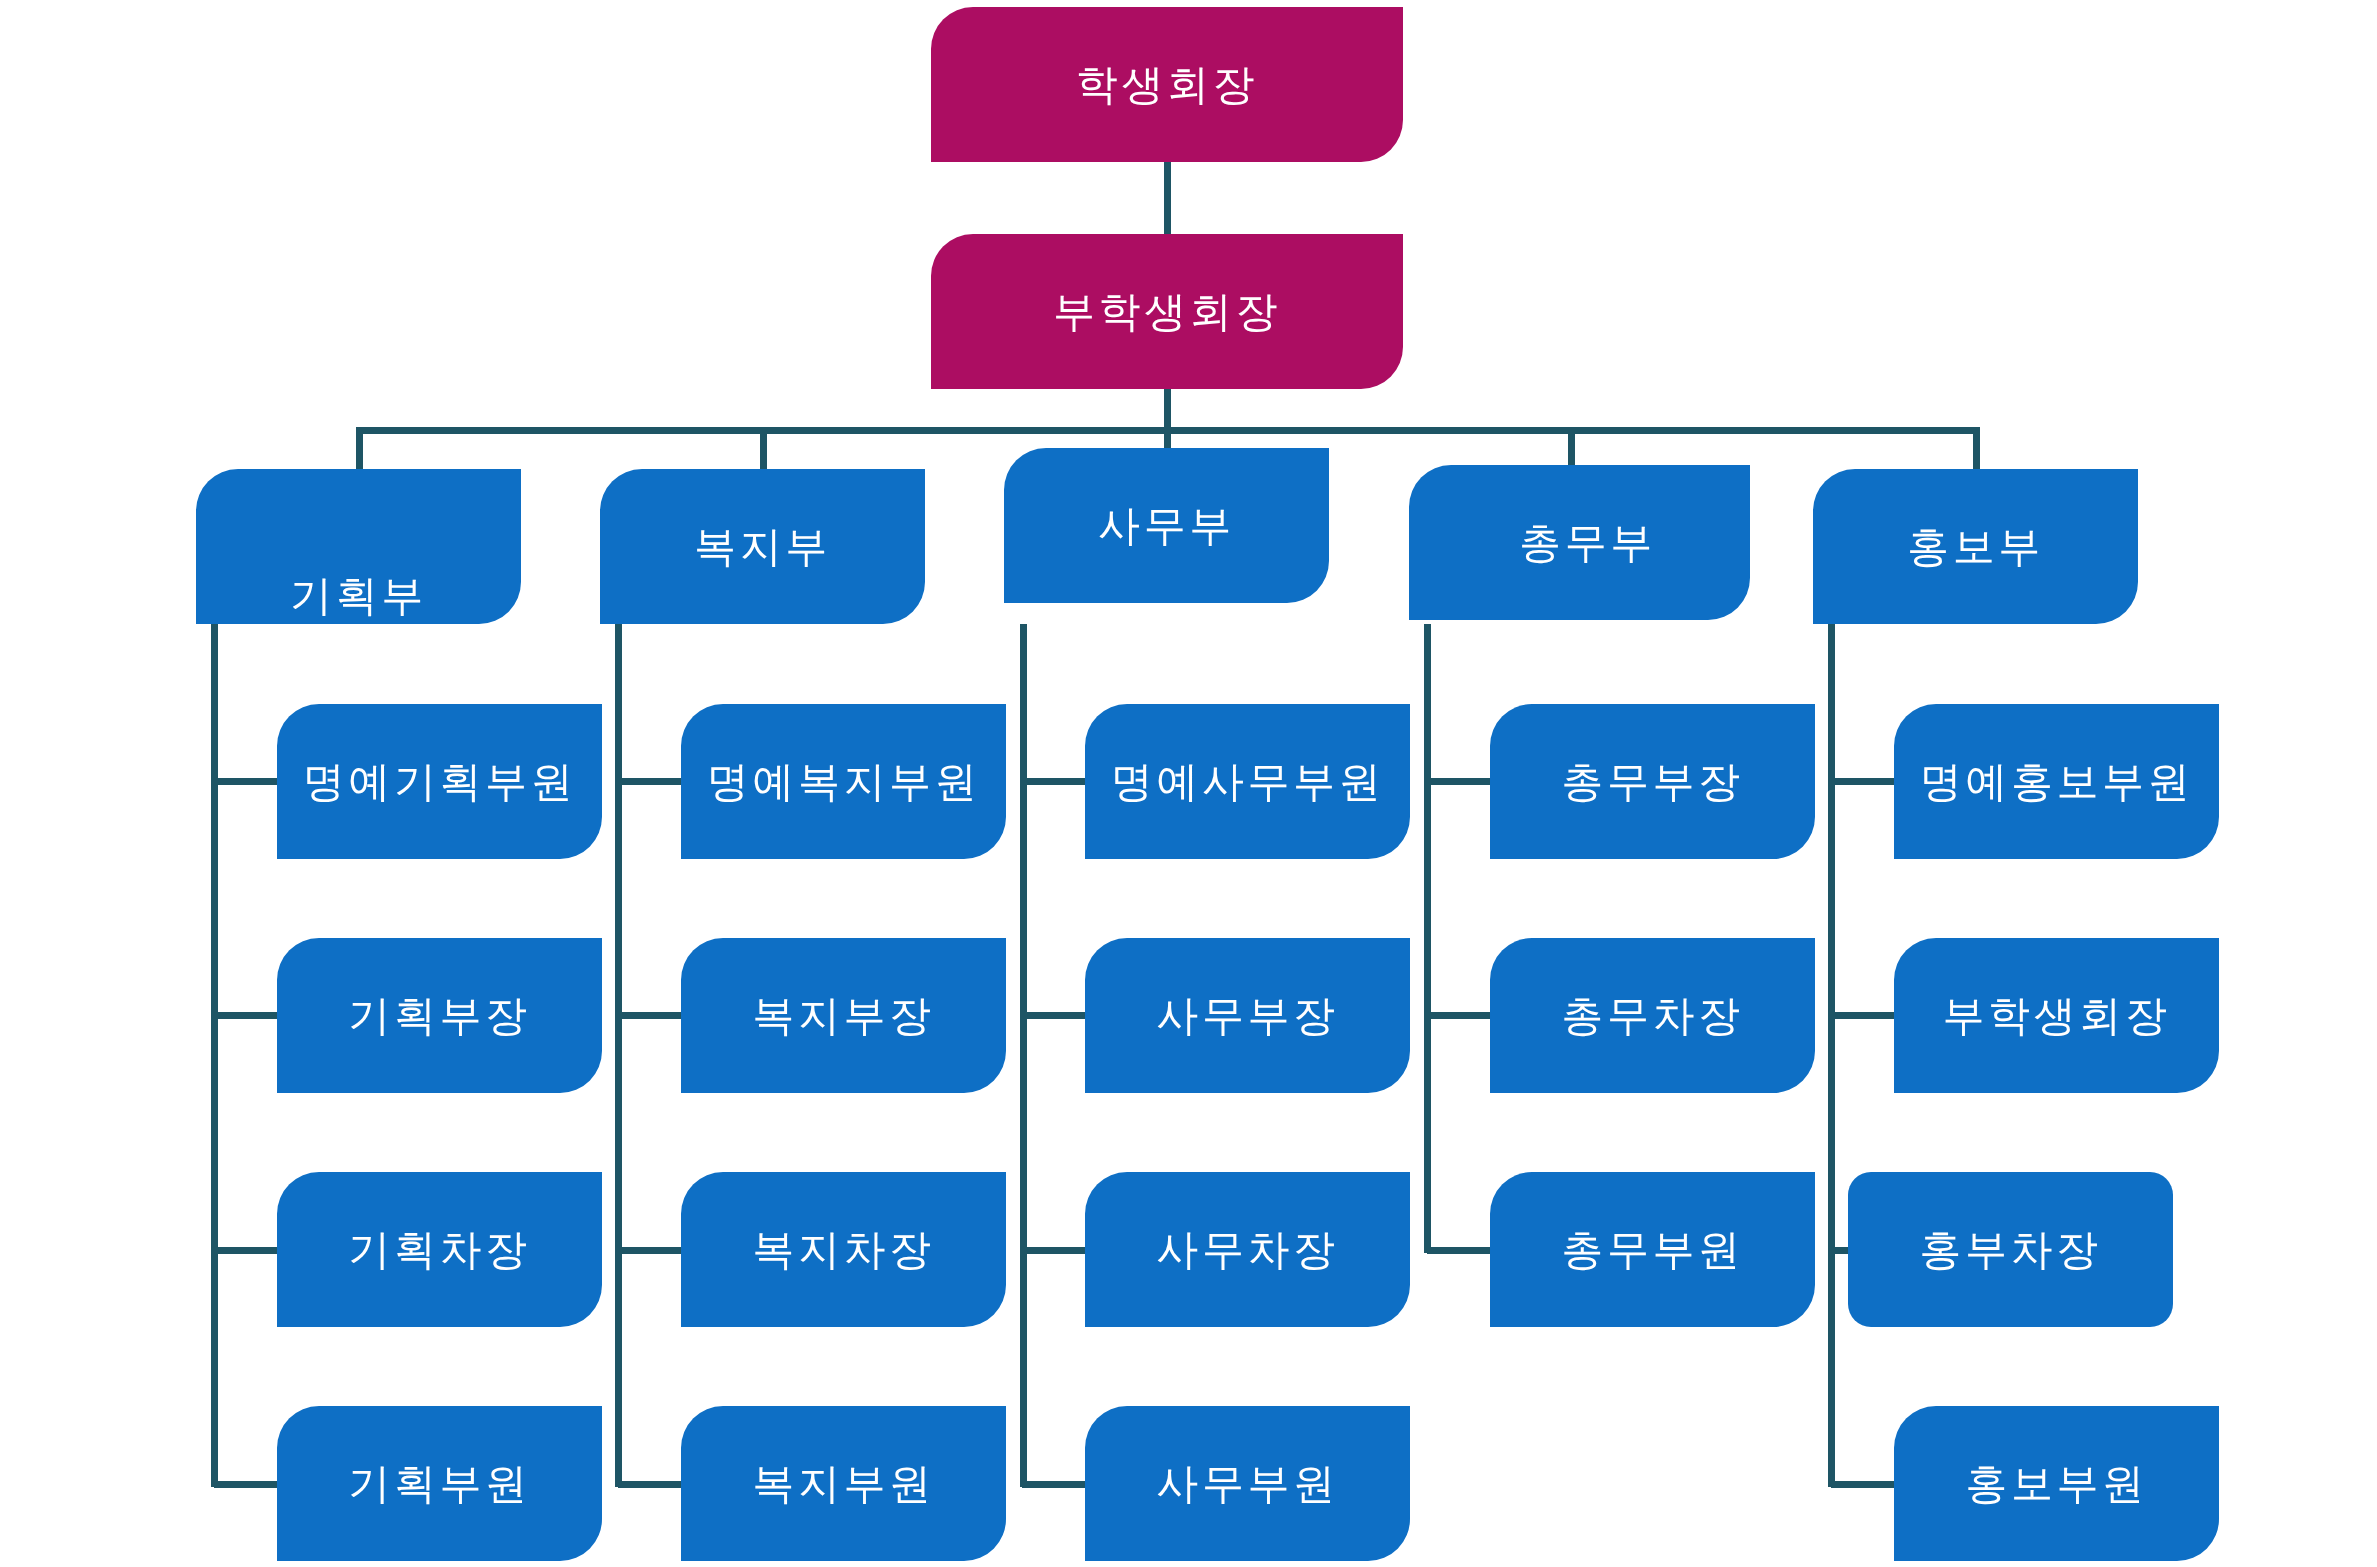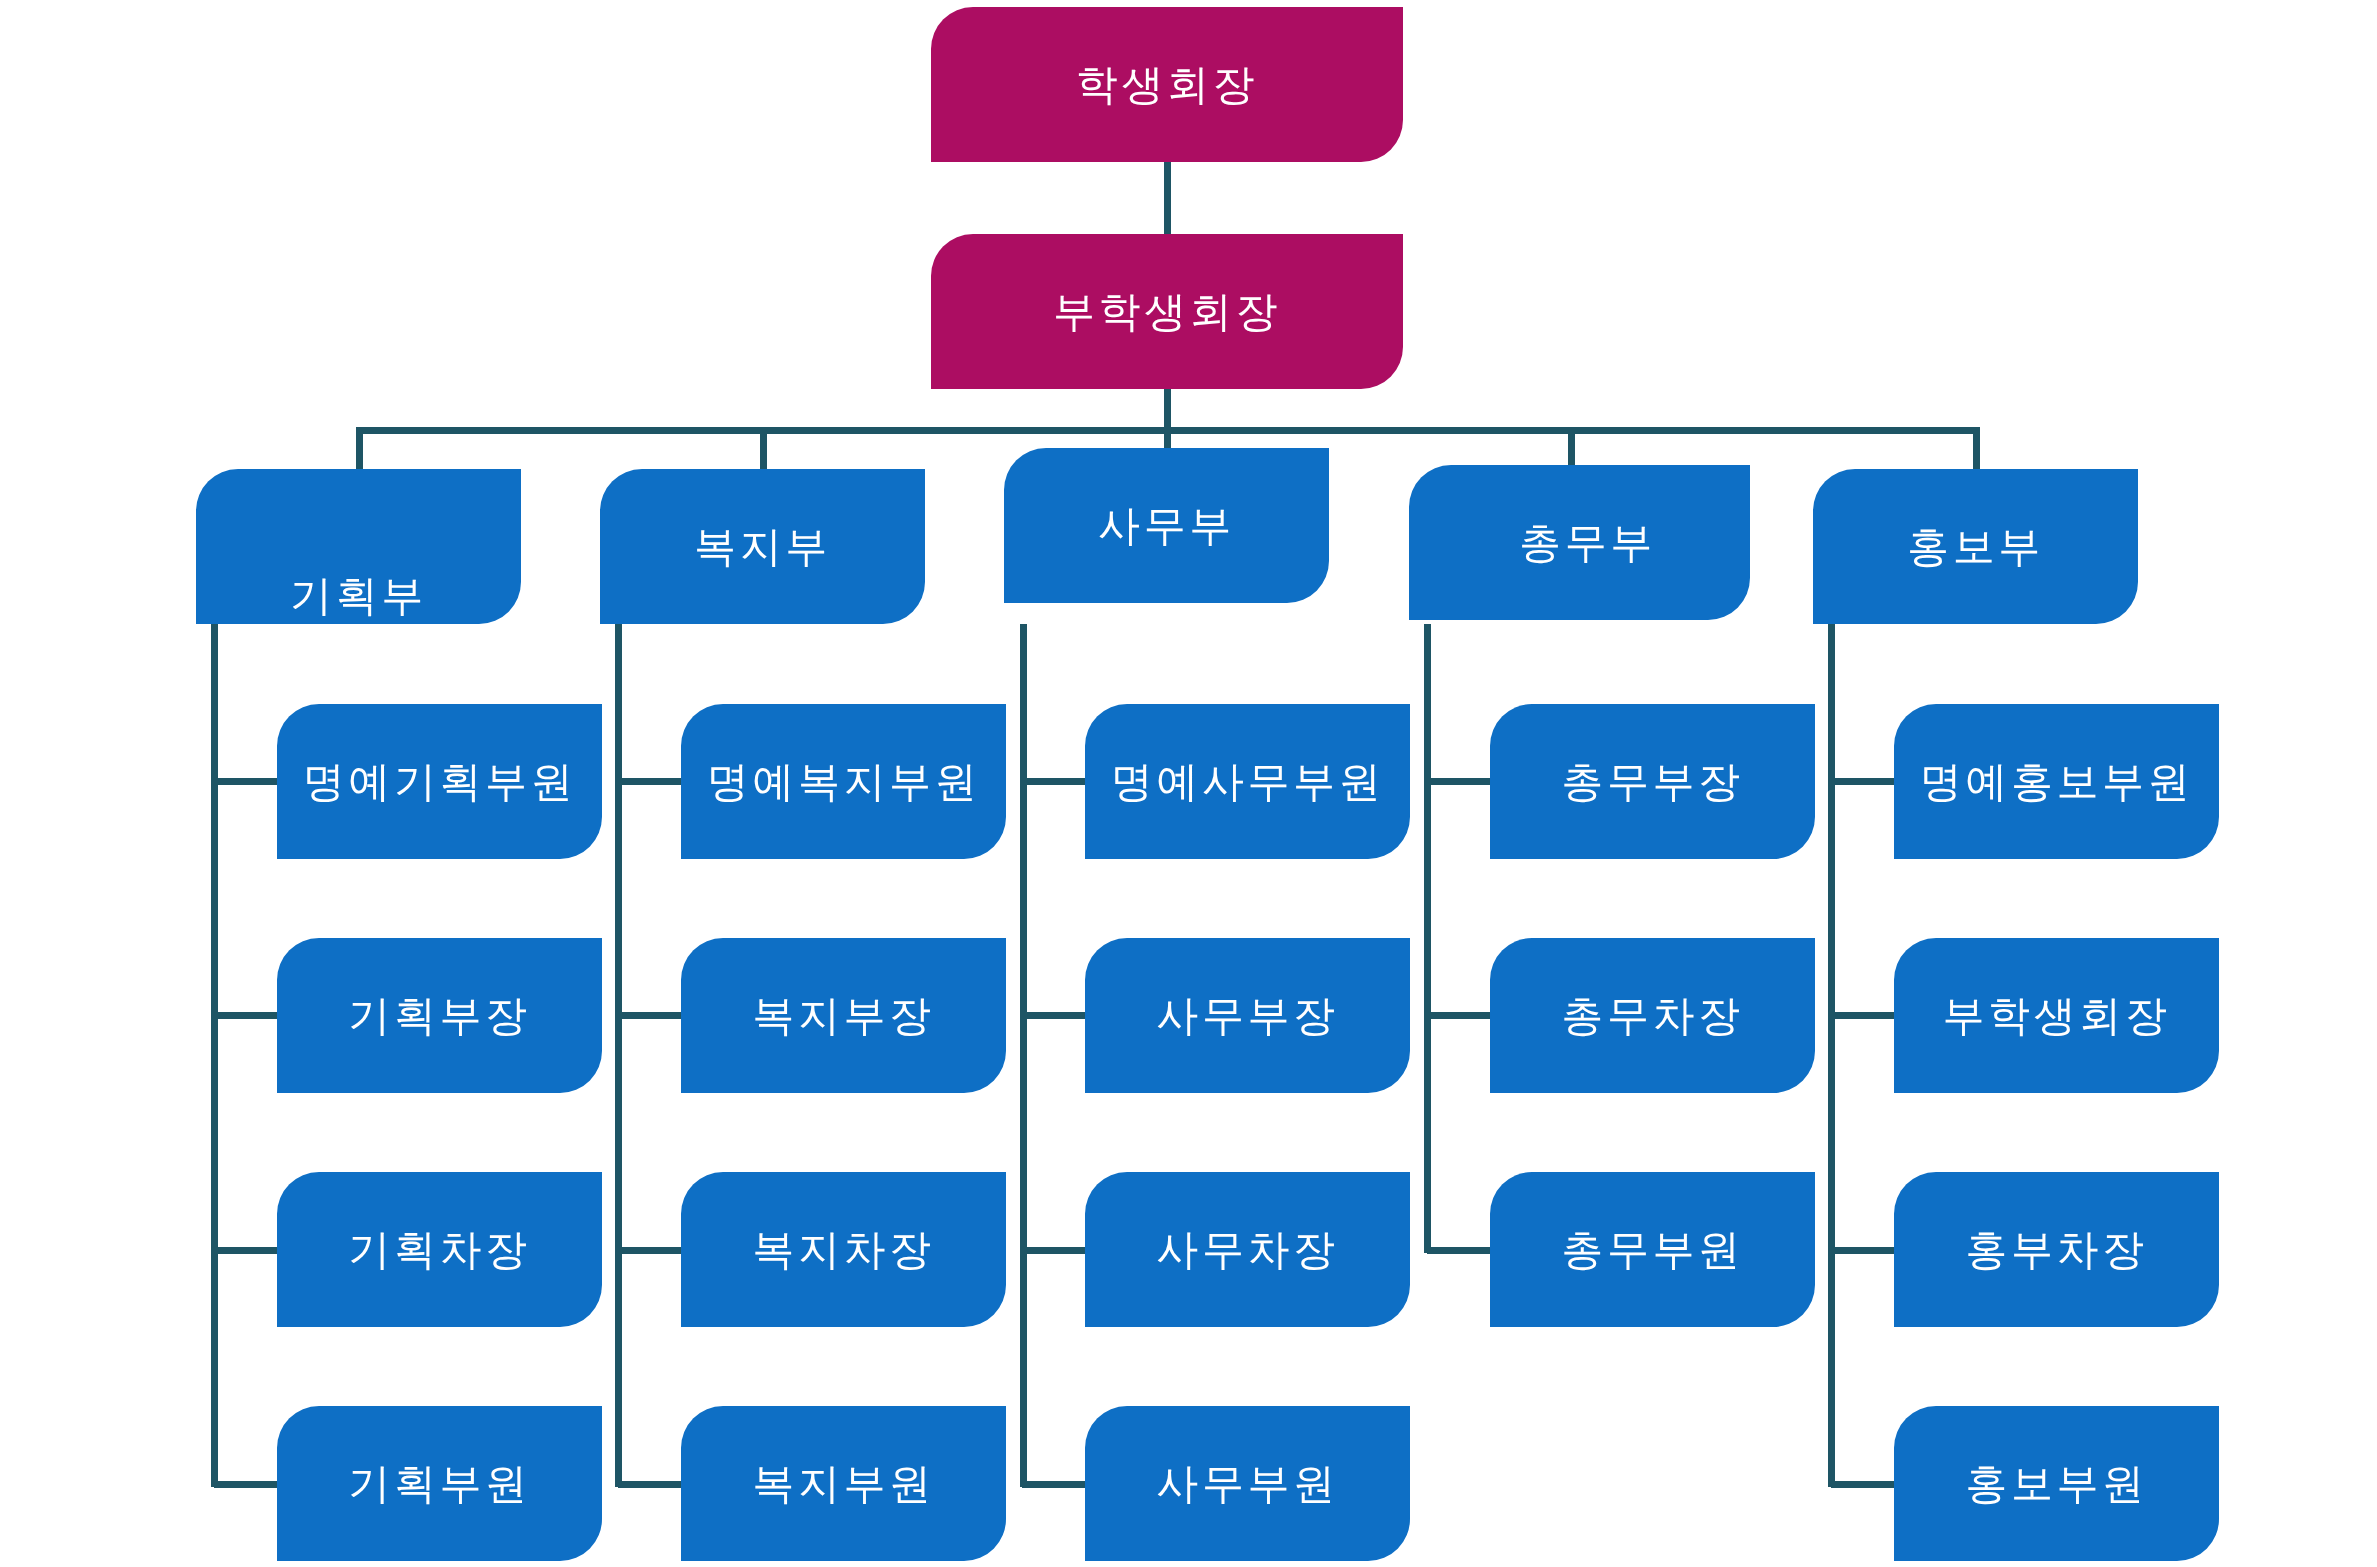--- a/index.html
+++ b/index.html
@@ -157,21 +157,21 @@
   <div class="node" style="left:1490px; top:1172px;">
     <span>총무부원</span>
   </div>
 
   <div class="node" style="left:1894px; top:704px;">
     <span>명예홍보부원</span>
   </div>
   <div class="node" style="left:1894px; top:938px;">
     <span>부학생회장</span>
   </div>
-  <div class="node" style="left:1894px; top:1172px;">
+  <div class="node" style="left:1848px; top:1172px;border-radius:23px;">
     <span>홍부차장</span>
   </div>
   <div class="node" style="left:1894px; top:1406px;">
     <span>홍보부원</span>
   </div>
 
 </div>
 
 
 </body></html>

